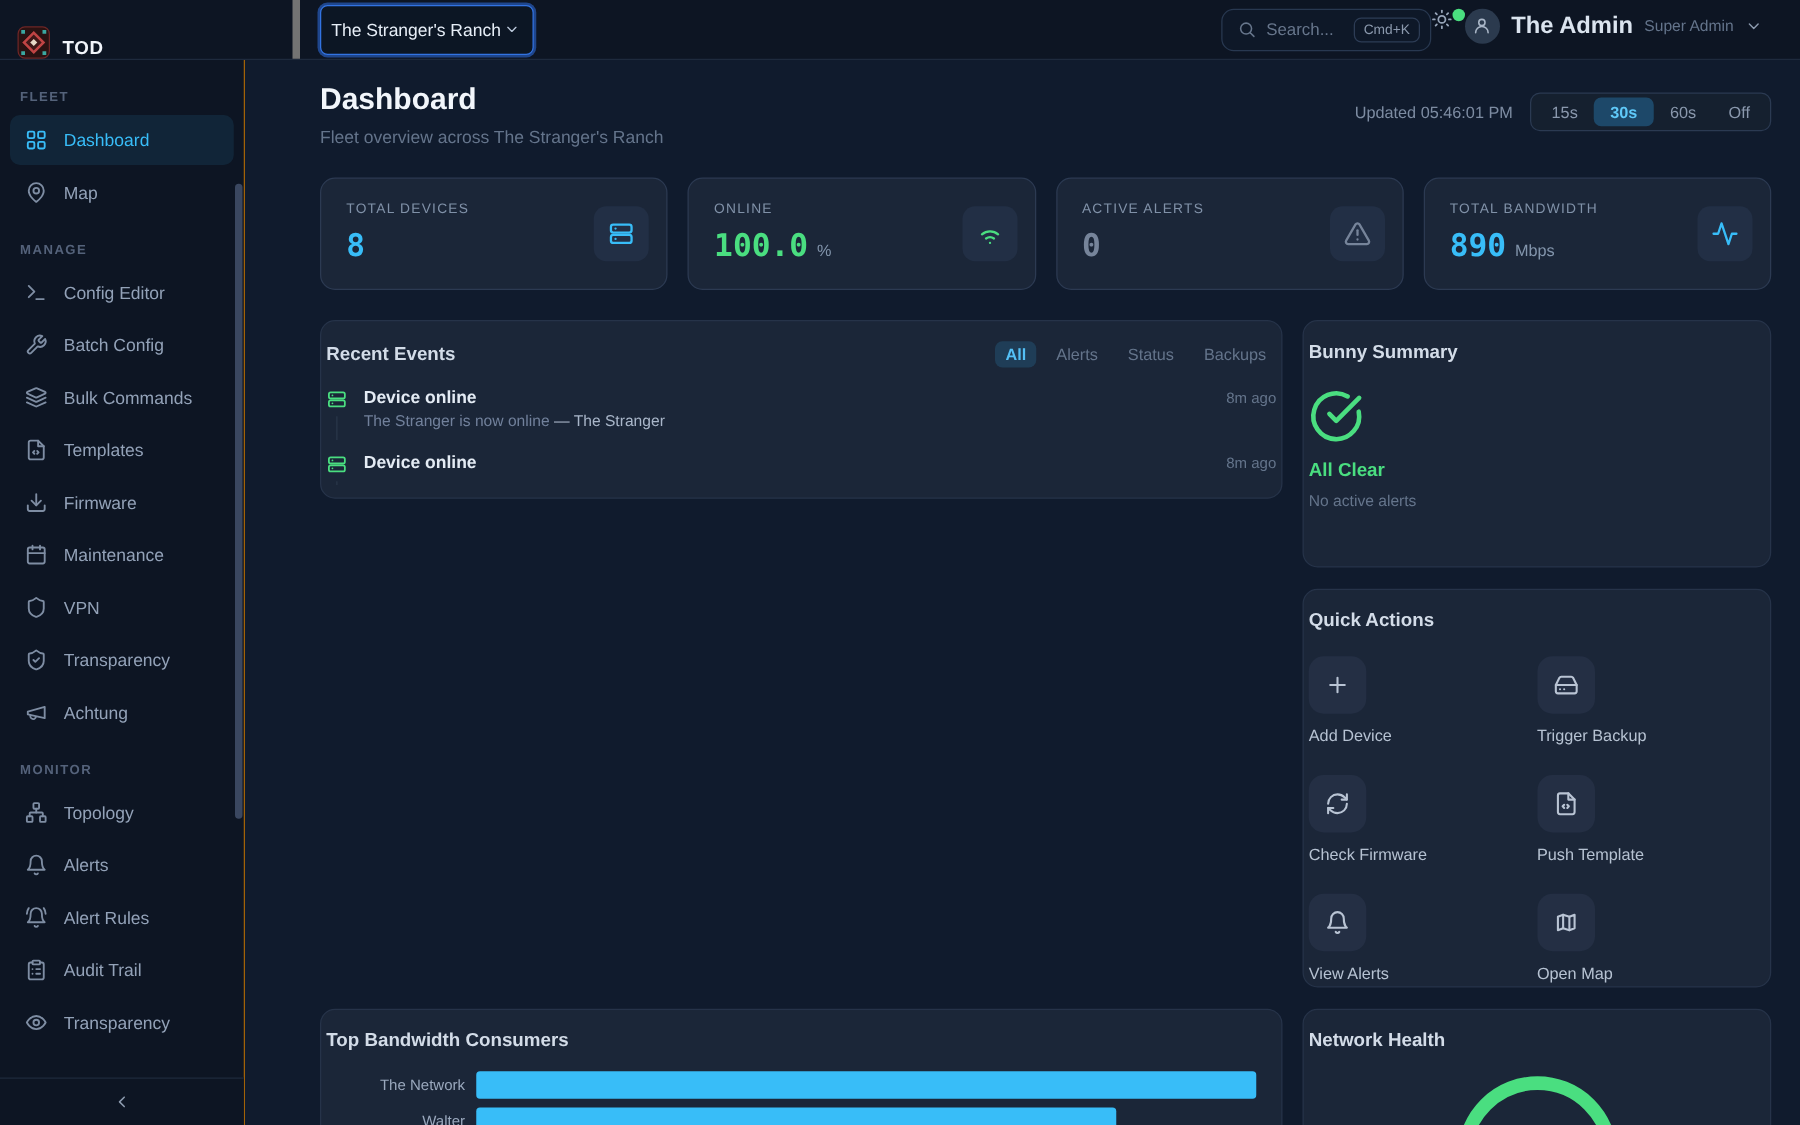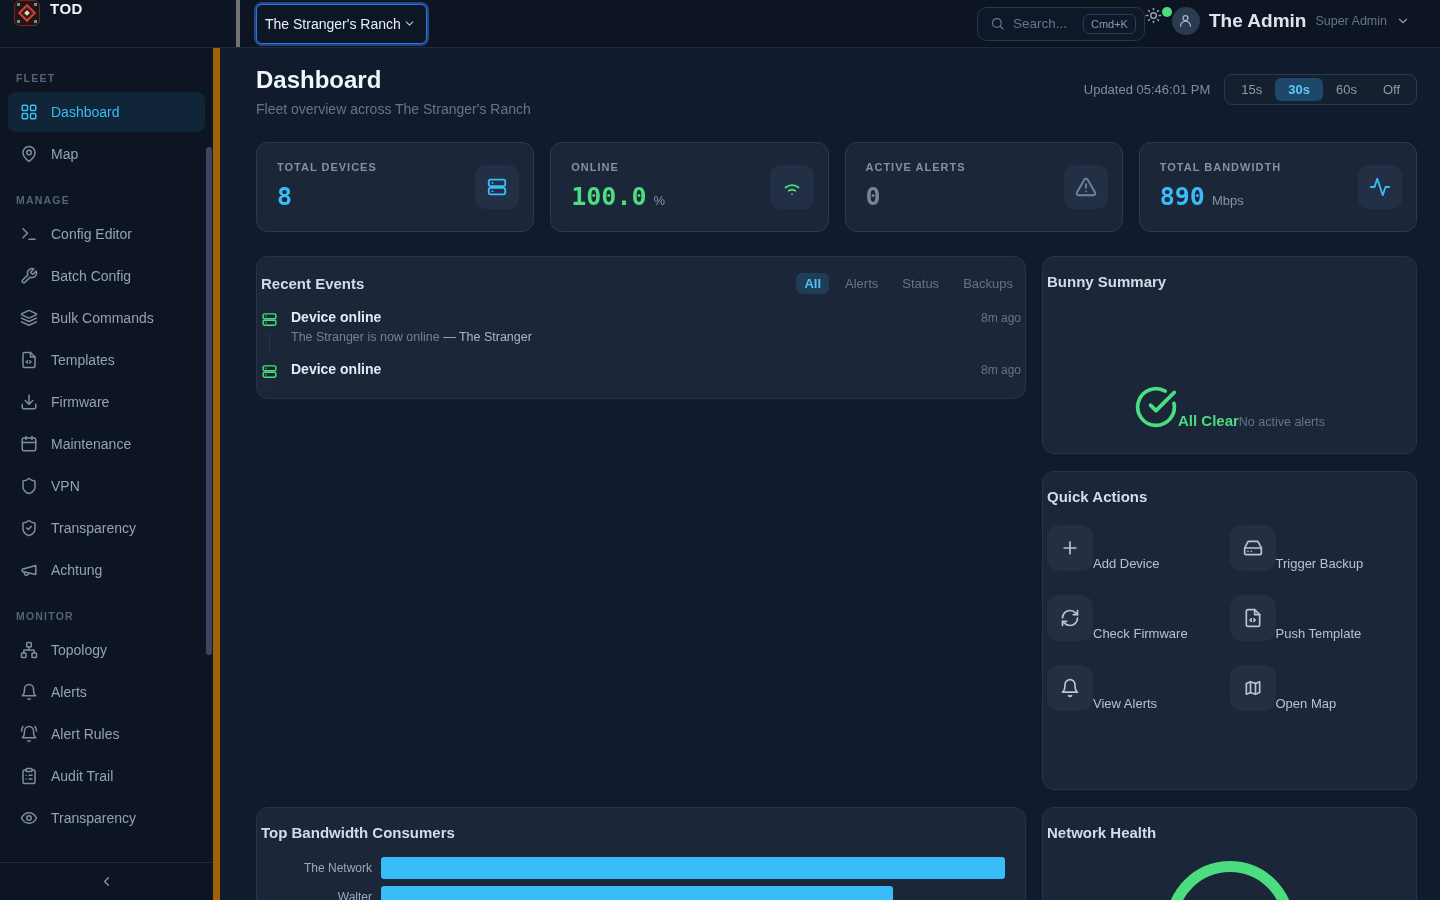--- a/index.html
+++ b/index.html
@@ -7,22 +7,22 @@
   body {
     font-family:"Liberation Sans","DejaVu Sans",sans-serif;
     background:#101b2d; color:#e7eef7;
     position:relative;
   }
   svg.ic { fill:none; stroke:currentColor; stroke-width:2; stroke-linecap:round; stroke-linejoin:round; display:block; }
 
   
   .topbar { position:absolute; top:0; left:0; right:0; height:48px; background:#0d1523;
     border-bottom:1px solid #1e2a3d; display:flex; align-items:center; z-index:30; }
-  .brand { width:240px; height:100%; display:flex; align-items:flex-start; gap:10px; padding:0 14px;
-    border-right:4px solid #737373; }
+  .brand { width:240px; height:100%; display:flex; align-items:flex-end; gap:10px; padding:0 14px;
+    border-right:6px solid #737373; }
   .logo { width:26px; height:26px; border-radius:6px; background:#2a1212; border:1px solid #6e2626;
     position:relative; overflow:hidden; flex:0 0 auto; }
   .logo .diamond { position:absolute; left:50%; top:50%; width:13px; height:13px;
     transform:translate(-50%,-50%) rotate(45deg); border:2px solid #c14444; background:#401818; }
   .logo .core { position:absolute; left:50%; top:50%; width:4px; height:4px; transform:translate(-50%,-50%) rotate(45deg);
     background:#e8d9c8; }
   .logo .dot { position:absolute; width:3px; height:3px; background:#3aa7a0; }
   .logo .d1{left:2px;top:2px}.logo .d2{right:2px;top:2px}.logo .d3{left:2px;bottom:2px}.logo .d4{right:2px;bottom:2px}
   .brand-name { font-size:15px; font-weight:700; letter-spacing:.5px; color:#f1f5fb; }
 
@@ -43,22 +43,22 @@
   .theme-btn { color:#97a5b9; background:none; border:none; cursor:pointer; }
   .status-dot { width:10px; height:10px; border-radius:50%; background:#4ade80; }
   .user-cluster { display:flex; align-items:center; gap:9px; cursor:pointer; padding-right:14px; }
   .avatar { width:28px; height:28px; border-radius:50%; background:#2b3a4e; color:#aab7c8;
     display:flex; align-items:center; justify-content:center; }
   .user-name { font-size:19px; color:#dbe4ef; font-weight:700; }
   .user-role { font-size:12.5px; color:#64748b; }
   .user-cluster .chev { color:#8b99ad; }
 
   
-  .sidebar { position:absolute; top:48px; left:0; bottom:0; width:220px; background:#0d1523;
-    border-right:7px solid #a16207; z-index:20; }
+  .sidebar { position:absolute; top:48px; left:0; bottom:0; width:196px; background:#0d1523;
+    border-right:1px solid #a16207; z-index:20; }
   .nav-scroll { position:absolute; top:0; left:0; right:0; bottom:38px; overflow:hidden; }
   .nav-label { font-size:10.5px; letter-spacing:1.2px; color:#54627a; font-weight:700;
     padding:0 16px; margin:20px 0 8px; }
   .nav-label.first { margin-top:24px; }
   .nav-item { display:flex; align-items:center; gap:13px; height:40px; margin:2px 8px; padding:0 12px;
     border-radius:8px; color:#93a2b8; font-size:14px; cursor:pointer; }
   .nav-item .nic { color:#7e8da3; flex:0 0 auto; }
   .nav-item.active { background:rgba(56,189,248,.10); color:#38bdf8; }
   .nav-item.active .nic { color:#38bdf8; }
   .side-scrollbar { position:absolute; top:99px; right:1px; width:6px; height:508px; border-radius:3px;
@@ -77,21 +77,21 @@
   .interval-group { display:flex; align-items:center; background:#15202f; border:1px solid #2b3a52;
     border-radius:8px; padding:3px; }
   .interval-btn { border:none; background:transparent; color:#8a98ad; font-size:13px; padding:4px 13px;
     border-radius:6px; cursor:pointer; font-family:inherit; }
   .interval-btn.active { background:#1d4869; color:#5fc9f9; font-weight:600; }
 
   
   .stats-row { display:grid; grid-template-columns:repeat(4,1fr); gap:16px; margin-top:25px; }
   .stat-card { position:relative; height:90px; background:#1b2638; border:1px solid #2c3a52;
     border-radius:12px; padding:18px 20px; }
-  .stat-label { font-size:11px; letter-spacing:1px; color:#8091a8; font-weight:700; }
+  .stat-label { font-size:11px; letter-spacing:1px; color:#8091a8; font-weight:400; }
   .stat-value-row { display:flex; align-items:baseline; gap:7px; margin-top:9px; }
   .stat-value { font-family:"DejaVu Sans Mono",monospace; font-weight:700; font-size:25px; }
   .stat-unit { font-size:13px; color:#8294ab; }
   .stat-iconbox { position:absolute; right:14px; top:50%; transform:translateY(-50%); width:44px; height:44px;
     border-radius:10px; background:#222f45; display:flex; align-items:center; justify-content:center; }
   .c-blue { color:#38bdf8; } .c-green { color:#4ade80; } .c-gray { color:#76849a; }
 
   
   .content-grid { display:grid; grid-template-columns:1fr 375px; grid-template-rows:198px 319px 240px;
     column-gap:16px; row-gap:17px; margin-top:24px; }
@@ -111,30 +111,30 @@
   .event-icol::after { content:""; position:absolute; left:8px; top:24px; bottom:-8px; width:1px; background:#2a3749; }
   .event-body { flex:1; }
   .event-toprow { display:flex; justify-content:space-between; align-items:baseline; }
   .event-title { font-size:14px; font-weight:600; color:#e4ebf4; }
   .event-time { font-size:12px; color:#64748b; }
   .event-desc { font-size:12.5px; color:#71809b; margin-top:5px; }
   .event-desc .device { color:#a9b6c9; }
 
   
   .alert-panel { grid-column:2; grid-row:1; display:flex; flex-direction:column; }
-  .alert-center { flex:1; display:flex; flex-direction:row; align-items:flex-end; justify-content:center;
+  .alert-center { flex:1; display:flex; flex-direction:column; align-items:flex-start; justify-content:center;
     padding-bottom:8px; }
   .alert-check { color:#4ade80; }
   .alert-status { margin-top:13px; font-size:15px; font-weight:700; color:#4ade80; }
   .alert-detail { margin-top:9px; font-size:12.5px; color:#64748b; }
 
   
   .qa-panel { grid-column:2; grid-row:2; }
   .qa-grid { display:grid; grid-template-columns:1fr 1fr; row-gap:24px; margin-top:20px; }
-  .qa-item { display:flex; flex-direction:row; align-items:flex-end; cursor:pointer; }
+  .qa-item { display:flex; flex-direction:column; align-items:flex-start; cursor:pointer; }
   .qa-iconbox { width:46px; height:46px; border-radius:12px; background:#242f44; color:#b9c4d4;
     display:flex; align-items:center; justify-content:center; }
   .qa-label { margin-top:10px; font-size:13px; color:#b6c2d2; }
 
   
   .bw-panel { grid-column:1; grid-row:3; }
   .bw-rows { margin-top:16px; }
   .bw-row { display:flex; align-items:center; margin-bottom:7px; }
   .bw-label { width:120px; flex:0 0 auto; text-align:right; padding-right:9px; font-size:12px; color:#9aa8bd; }
   .bw-track { flex:1; }

